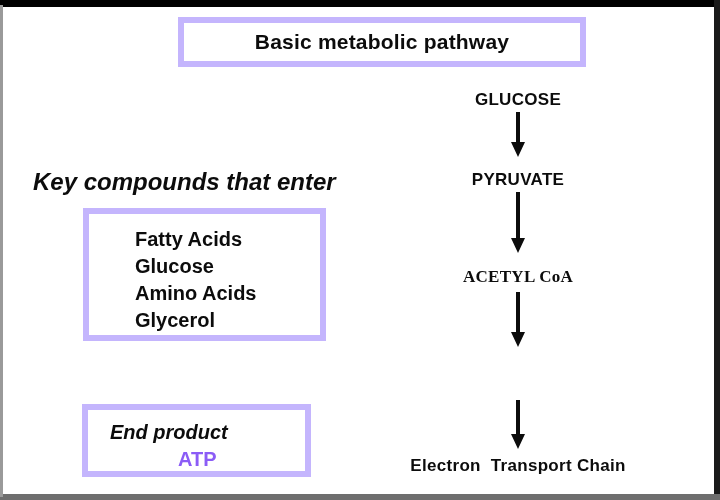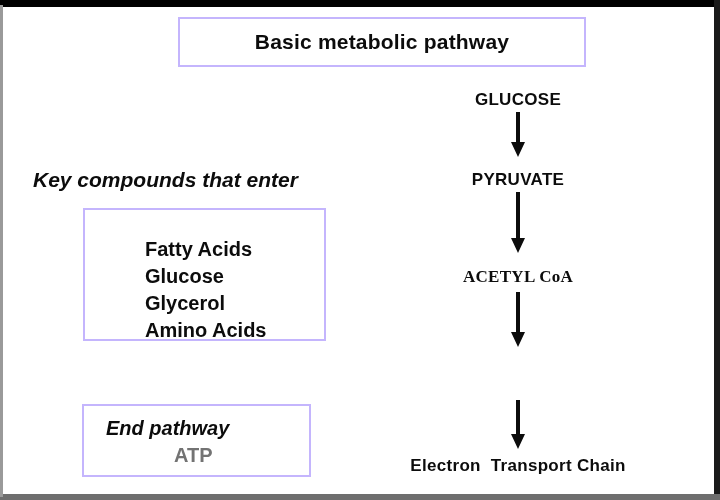--- a/index.html
+++ b/index.html
@@ -44,21 +44,21 @@
     position: absolute;
     left: 0; top: 5px;
     width: 3px; height: 492px;
     background: #9a9a9a;
   }
 
   
   .box {
     position: absolute;
     background: #ffffff;
-    border: 2px solid #c4b5fd;
+    border: 6px solid #c4b5fd;
     box-sizing: border-box;
   }
 
   
   #title-box {
     left: 178px;
     top: 17px;
     width: 408px;
     height: 50px;
   }
@@ -72,38 +72,38 @@
     font-weight: bold;
     color: #0c0c0c;
     letter-spacing: 0.2px;
   }
 
   
   #key-heading {
     position: absolute;
     left: 33px;
     top: 168px;
-    font-size: 21px;
+    font-size: 24px;
     font-weight: bold;
     font-style: italic;
     color: #0c0c0c;
     white-space: nowrap;
   }
 
   #compounds-box {
     left: 83px;
     top: 208px;
     width: 243px;
     height: 133px;
   }
   #compounds-list {
     position: absolute;
     left: 46px;
     top: 12px;
-    margin: 14px;
+    margin: 0;
     padding: 0;
     list-style: none;
   }
   #compounds-list li {
     font-size: 20px;
     font-weight: bold;
     color: #0c0c0c;
     line-height: 27px;
     white-space: nowrap;
   }
@@ -123,21 +123,21 @@
     font-style: italic;
     color: #0c0c0c;
     white-space: nowrap;
   }
   #endproduct-value {
     position: absolute;
     left: 90px;
     top: 38px;
     font-size: 20px;
     font-weight: bold;
-    color: #737373;
+    color: #8b5cf6;
     white-space: nowrap;
   }
 
   
   .step {
     position: absolute;
     text-align: center;
     font-size: 17px;
     font-weight: bold;
     color: #0c0c0c;
@@ -181,27 +181,27 @@
   <div class="box" id="title-box">
     <div id="title-text">Basic metabolic pathway</div>
   </div>
 
   <div id="key-heading">Key compounds that enter</div>
 
   <div class="box" id="compounds-box">
     <ul id="compounds-list">
       <li>Fatty Acids</li>
       <li>Glucose</li>
+      <li>Amino Acids</li>
       <li>Glycerol</li>
-      <li>Amino Acids</li>
     </ul>
   </div>
 
   <div class="box" id="endproduct-box">
-    <div id="endproduct-title">End pathway</div>
+    <div id="endproduct-title">End product</div>
     <div id="endproduct-value">ATP</div>
   </div>
 
   <div class="step centered" id="step-glucose">GLUCOSE</div>
 
   <div class="arrow" id="arrow-1">
     <svg width="28" height="46" viewBox="0 0 28 46" aria-hidden="true">
       <path d="M12 0 h4 v30 h5 L14 45 L7 30 h5 Z" fill="#0c0c0c"></path>
     </svg>
   </div>

